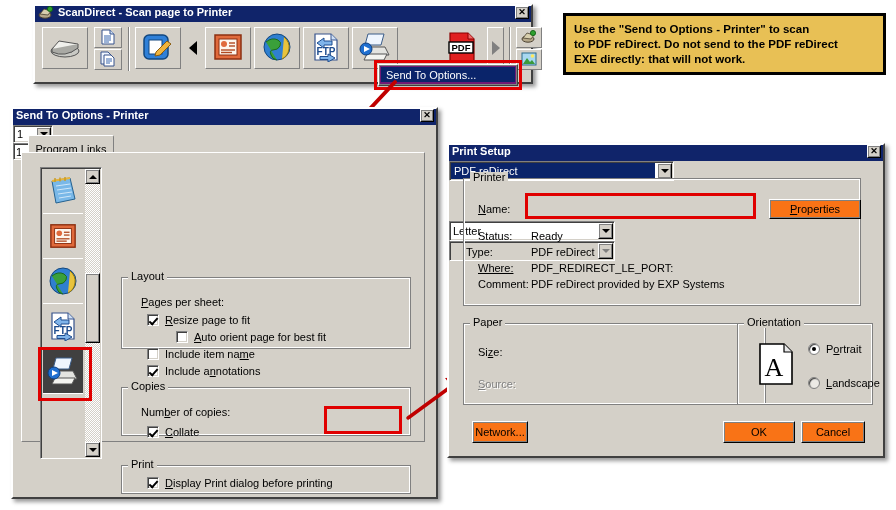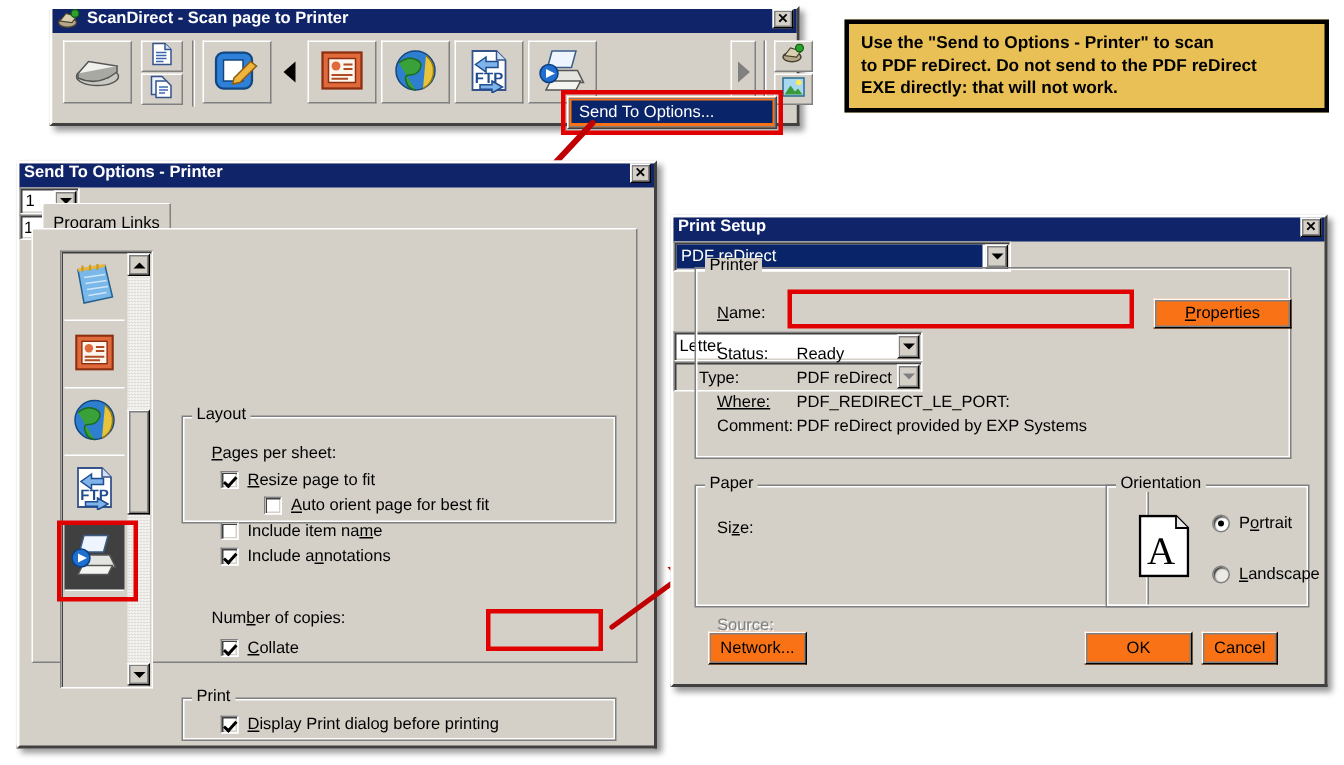--- a/index.html
+++ b/index.html
@@ -114,21 +114,21 @@
   
   .tbarbtn{
     background:#d4d0c8;box-sizing:border-box;
     border:1px solid;border-color:#ffffff #808080 #808080 #ffffff;
     display:flex;align-items:center;justify-content:center;
     position:absolute;
   }
   .sep{position:absolute;width:1px;background:#808080;box-shadow:1px 0 0 #ffffff;}
 
   .menu{
-    position:absolute;background:#f97316;
+    position:absolute;background:#701a75;
     border:1px solid;border-color:#ffffff #404040 #404040 #ffffff;
     box-shadow:1px 1px 0 #808080 inset,-1px -1px 0 #808080 inset;
     box-sizing:border-box;padding:2px;
   }
   .menuitem{
     background:#0a246a;color:#fff;font-size:11px;
     height:15px;display:flex;align-items:center;padding-left:5px;box-sizing:border-box;
   }
 
   .tab{
@@ -291,20 +291,30 @@
         <svg width="34" height="30" viewBox="0 0 34 30">
           <path d="M10 2 h16 l-3 11 h-16 z" fill="#eef5fe" stroke="#3b5c88" stroke-width="1"></path>
           <path d="M5 15 h22 l4 8 h-22 z" fill="#e4e4e0" stroke="#555" stroke-width="1"></path>
           <path d="M9 22 h20 l-3 6 h-20 z" fill="#f4f4f0" stroke="#555" stroke-width="1"></path>
           <circle cx="8" cy="17" r="6" fill="#1f6fd0" stroke="#0d3f80" stroke-width="1"></circle>
           <path d="M6 14 L12 17 L6 20 Z" fill="#fff"></path>
         </svg>
       </span>
     </div>
 
+    <div class="tbarbtn" style="left:406px;top:5px;width:44px;height:42px;border:none;background:transparent;">
+      <span>
+        <svg width="34" height="32" viewBox="0 0 34 32">
+          <path d="M4 2 h18 l6 6 v22 h-24 z" fill="#e02020" stroke="#8a0000" stroke-width="1.2"></path>
+          <path d="M22 2 v6 h6" fill="#f26a6a" stroke="#8a0000" stroke-width="1"></path>
+          <rect x="3" y="11" width="24" height="11" fill="#fff" stroke="#000" stroke-width="1.4"></rect>
+          <text x="15" y="20" font-family="Liberation Sans, sans-serif" font-size="9.5" font-weight="bold" fill="#000" text-anchor="middle">PDF</text>
+        </svg>
+      </span>
+    </div>
 
     <div class="tbarbtn" style="left:452px;top:5px;width:17px;height:42px;">
       <span style="width:0;height:0;border-top:7px solid transparent;border-bottom:7px solid transparent;border-left:8px solid #808080;"></span>
     </div>
 
     <div class="sep" style="left:474px;top:5px;height:44px;"></div>
 
     <div class="tbarbtn" style="left:481px;top:5px;width:26px;height:21px;">
       <span>
         <svg width="16" height="14" viewBox="0 0 16 14">
@@ -457,20 +467,24 @@
   </div>
   <div class="chkrow" style="left:134px;top:239px;">
     <span class="cb"></span>
     <span>Include item na<span class="u">m</span>e</span>
   </div>
   <div class="chkrow" style="left:134px;top:256px;">
     <span class="cb on"></span>
     <span>Include a<span class="u">n</span>notations</span>
   </div>
 
+  <div class="groupbox" style="left:108px;top:272px;width:290px;height:55px;">
+    <div class="gbline"></div>
+    <div class="gbtitle">Copies</div>
+  </div>
   <div class="abs" style="left:128px;top:297px;font-size:11px;">
     Num<span class="u">b</span>er of copies:
   </div>
   <div class="field" style="left:231px;top:294px;width:36px;height:17px;">
     <span>1</span>
   </div>
   <div class="chkrow" style="left:134px;top:317px;">
     <span class="cb on"></span>
     <span><span class="u">C</span>ollate</span>
   </div>
@@ -534,21 +548,21 @@
   </div>
   <div class="abs" style="left:29px;top:201px;font-size:11px;">
     Si<span class="u">z</span>e:
   </div>
   <div class="combo" style="left:82px;top:197px;width:166px;height:20px;margin-top:40px;">
     <div class="cval">Letter</div>
     <div class="carrow">
         <span class="tri-d"></span>
       </div>
   </div>
-  <div class="abs" style="left:29px;top:233px;font-size:11px;color:#808080;text-shadow:1px 1px 0 #fff;margin-top:33px;">
+  <div class="abs" style="left:29px;top:233px;font-size:11px;color:#808080;text-shadow:1px 1px 0 #fff;">
     <span class="u">S</span>ource:
   </div>
   <div class="combo dis" style="left:82px;top:229px;width:166px;height:20px;">
     <div class="cval"></div>
     <div class="carrow">
         <span class="tri-d dis"></span>
       </div>
   </div>
 
   <div class="groupbox" style="left:288px;top:172px;width:136px;height:88px;">
@@ -564,24 +578,24 @@
   </div>
   <div class="chkrow" style="left:359px;top:198px;">
     <span class="rb on"></span>
     <span>P<span class="u">o</span>rtrait</span>
   </div>
   <div class="chkrow" style="left:359px;top:232px;">
     <span class="rb dim"></span>
     <span><span class="u">L</span>andscape</span>
   </div>
 
-  <div class="btn" style="position:absolute;left:23px;top:276px;width:66px;height:22px;">
+  <div class="btn" style="position:absolute;left:23px;top:276px;width:56px;height:22px;">
     <span>Network...</span>
   </div>
   <div class="btn" style="position:absolute;left:274px;top:276px;width:72px;height:22px;">
     <span>OK</span>
   </div>
-  <div class="btn" style="position:absolute;left:352px;top:276px;width:51px;height:22px;">
+  <div class="btn" style="position:absolute;left:352px;top:276px;width:64px;height:22px;">
     <span>Cancel</span>
   </div>
 </div>
 
 <div class="redbox" style="left:525px;top:193px;width:231px;height:26px;"></div>
 
 </body></html>

